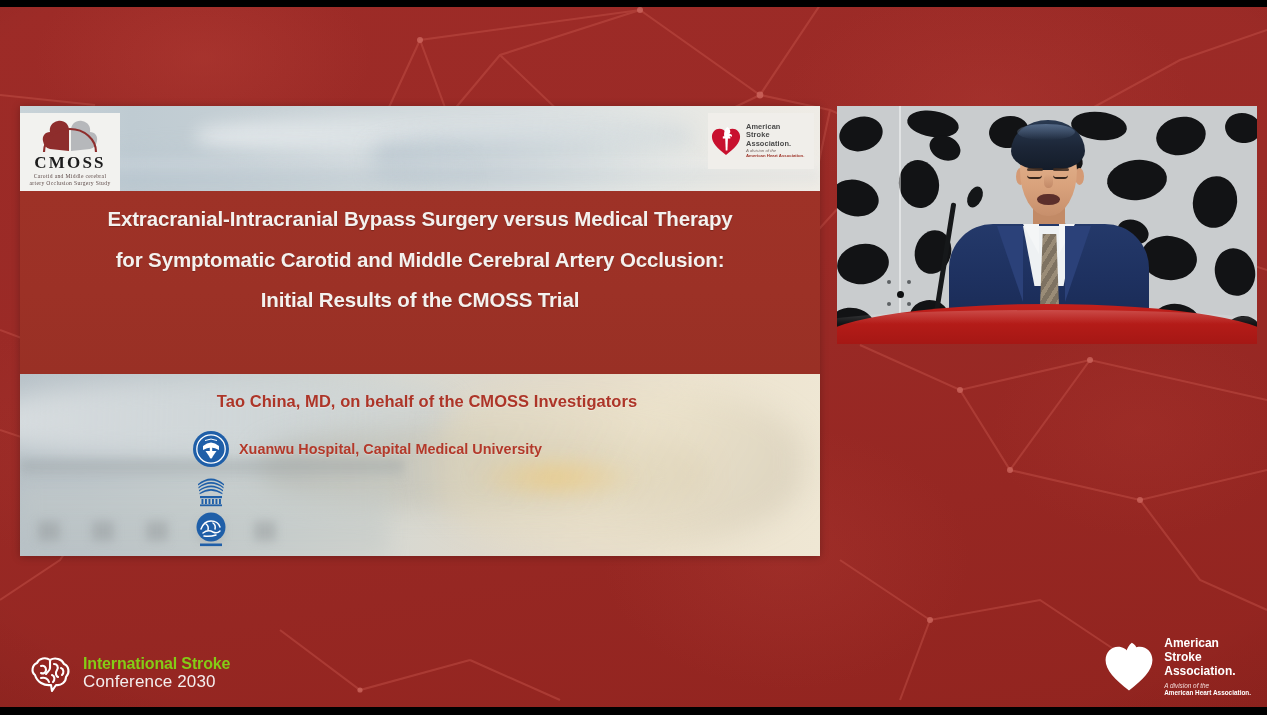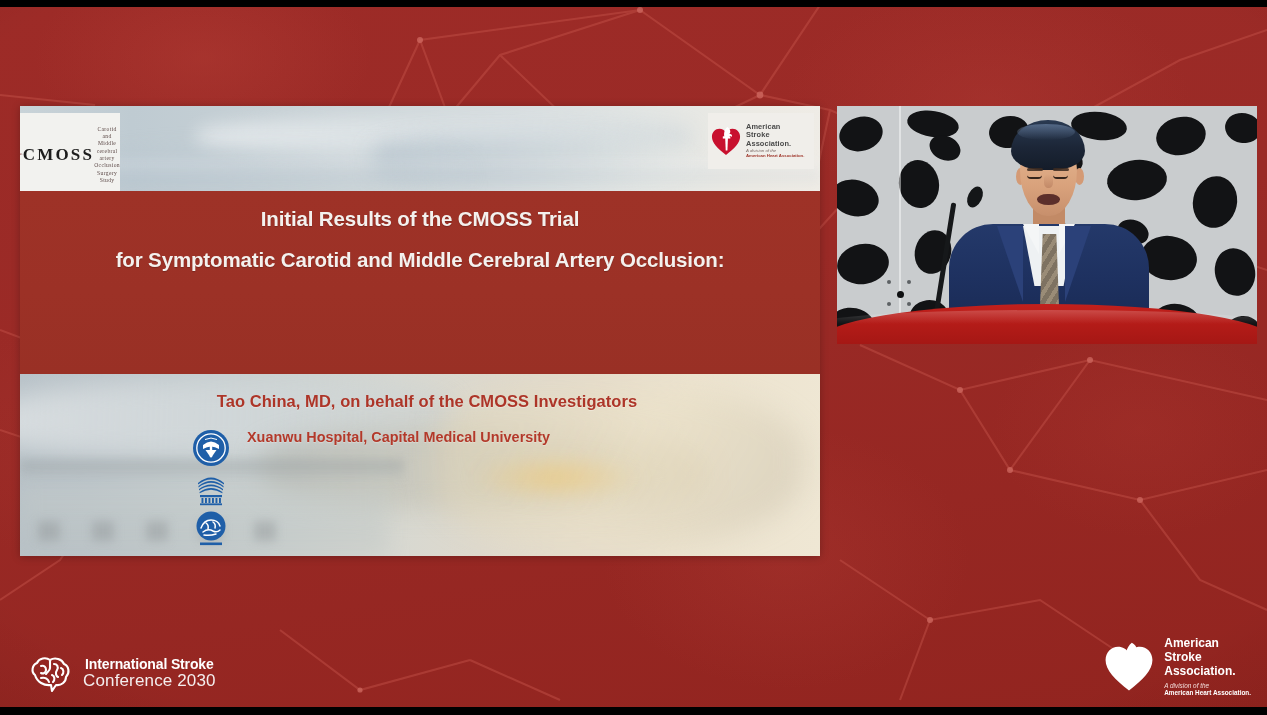--- a/index.html
+++ b/index.html
@@ -80,21 +80,21 @@
     position: absolute; left: 0; top: 62%; width: 100%; height: 26%;
     background: linear-gradient(180deg, rgba(255,255,255,.22), rgba(160,176,190,.18));
     filter: blur(6px);
   }
 
   
   .cmoss-logo {
     position: absolute; left: 0; top: 7px;
     width: 100px; height: 78px;
     background: #f2f2ef;
-    display: flex; flex-direction: row;
+    display: flex; flex-direction: column;
     align-items: center; justify-content: flex-start;
     padding-top: 4px;
     z-index: 4;
   }
   .cmoss-mark { width: 62px; height: 36px; }
   .cmoss-word {
     font-family: "Liberation Serif", serif;
     font-weight: 700; font-size: 17px; letter-spacing: 2.2px;
     color: #1c1c1c; line-height: 1; margin-top: 1px;
   }
@@ -188,22 +188,22 @@
     text-align: center;
     font-size: 16.5px; font-weight: 700; color: #ad3528;
     letter-spacing: .05px;
     text-shadow: 0 1px 1px rgba(255,255,255,.35);
     margin-bottom: 18px;
     padding-left: 14px;
   }
 
   .affil-list { padding-left: 172px; }
   .affil {
-    display: flex; align-items: flex-start;
-    height: 40px; gap: 17px;
+    display: flex; align-items: center;
+    height: 40px; gap: 9px;
   }
   .affil-logo { width: 38px; height: 38px; flex: 0 0 38px; }
   .affil-text {
     font-size: 14.4px; font-weight: 700; color: #b3392a;
     letter-spacing: .02px;
     text-shadow: 0 1px 1px rgba(255,255,255,.30);
   }
 
   
   #video {
@@ -316,21 +316,21 @@
     border-radius: 50% 50% 0 0 / 100% 100% 0 0;
   }
 
   
   .isc-brand {
     position: absolute; left: 28px; bottom: 22px;
     display: flex; align-items: center; gap: 11px; z-index: 40;
   }
   .isc-brain { width: 44px; height: 38px; flex: 0 0 auto; }
   .isc-l1 {
-    font-size: 14px; font-weight: 700; color: #ffffff;
+    font-size: 16px; font-weight: 700; color: #84cc16;
     letter-spacing: -.15px; line-height: 1.04; text-align: center;
   }
   .isc-l2 {
     font-size: 17px; font-weight: 300; color: #f4eeee;
     letter-spacing: .15px; line-height: 1.18;
   }
 
   .asa-brand {
     position: absolute; right: 16px; bottom: 18px;
     display: flex; align-items: center; gap: 9px; z-index: 40;
@@ -431,22 +431,23 @@
           <div class="asa-l1">American</div>
           <div class="asa-l1">Stroke</div>
           <div class="asa-l1">Association.</div>
           <div class="asa-l2">A division of the</div>
           <div class="asa-l3">American Heart Association.</div>
         </div>
       </div>
     </div>
 
     <div class="title-band">
+      <div class="title-line">Extracranial-Intracranial Bypass Surgery versus Medical Therapy</div>
+      <div class="title-line">for Symptomatic Carotid and Middle Cerebral Artery Occlusion:</div>
       <div class="title-line">Initial Results of the CMOSS Trial</div>
-      <div class="title-line">for Symptomatic Carotid and Middle Cerebral Artery Occlusion:</div>
     </div>
 
     <div class="panel">
       <div class="pn-b1"></div>
         <div class="pn-b2"></div>
         <div class="pn-b3"></div>
       <div class="pn-b4"></div>
         <div class="pn-b5"></div>
         <div class="pn-band"></div>
       <div class="pn-win" style="left:18px;"></div>

